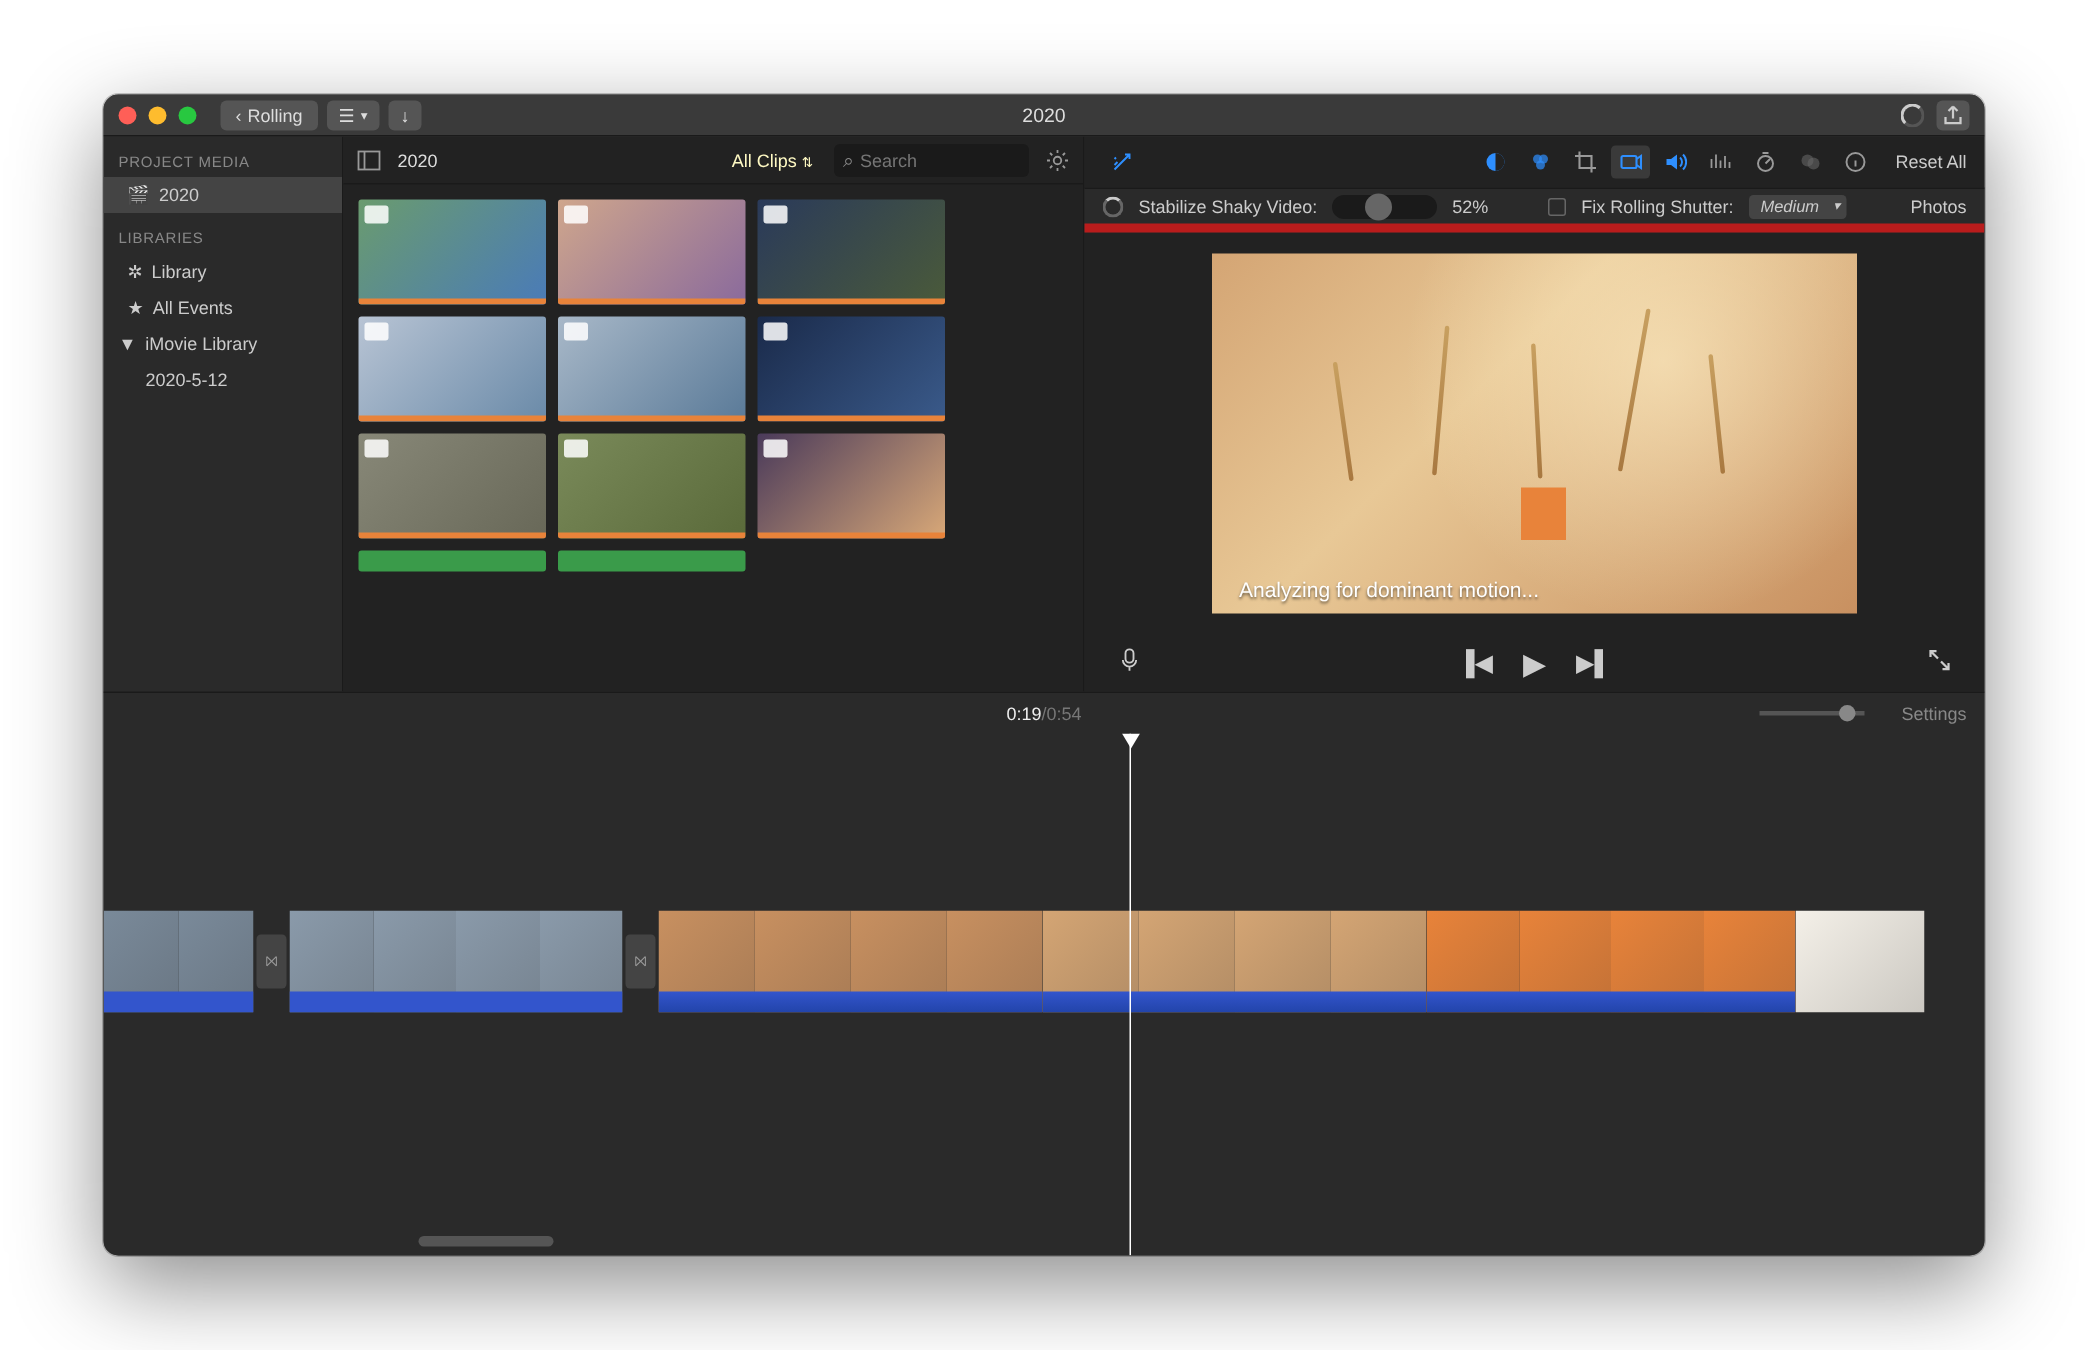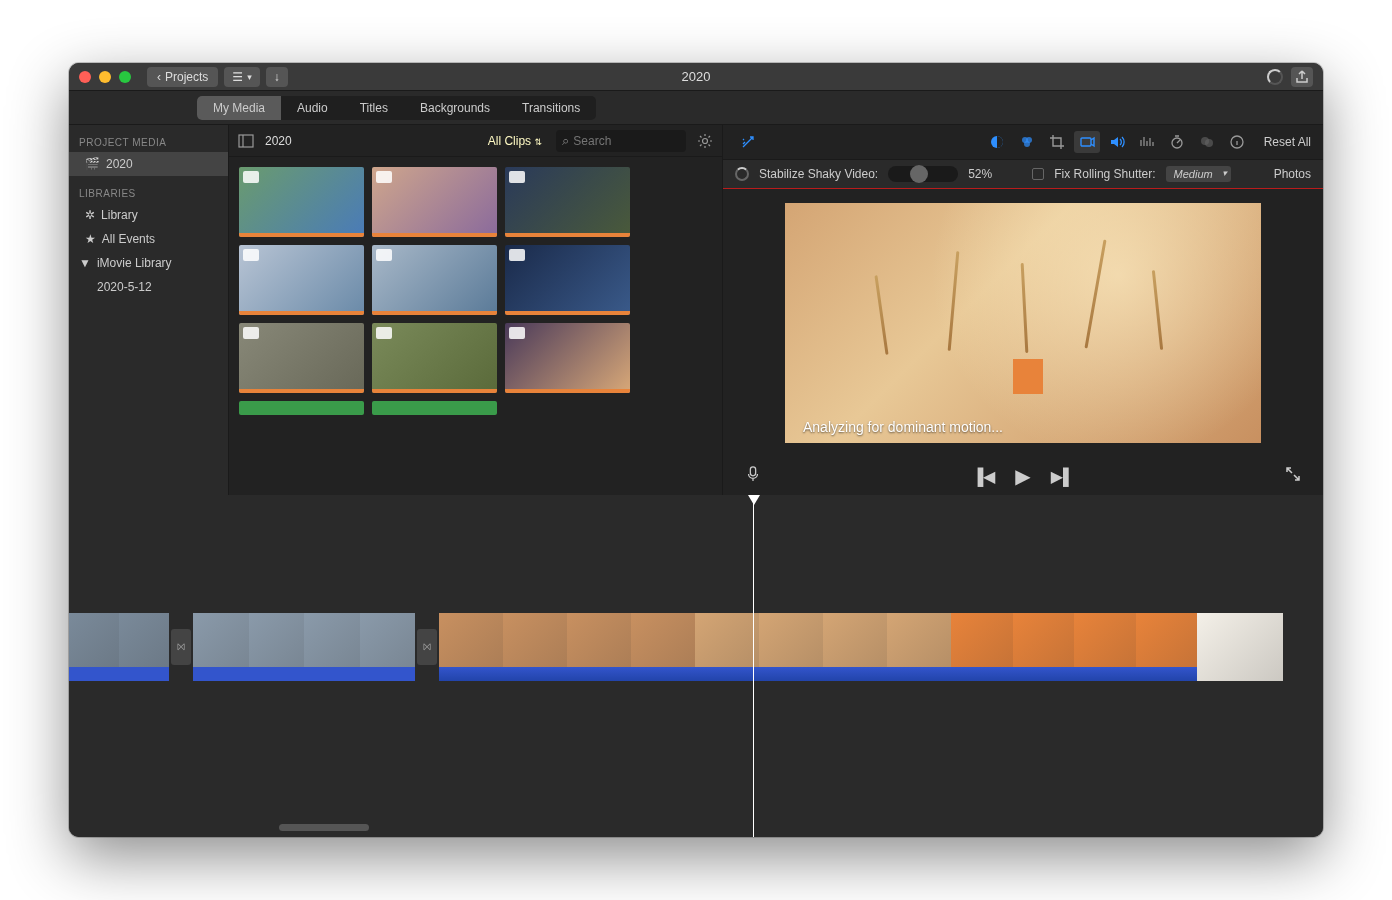--- a/index.html
+++ b/index.html
@@ -37,30 +37,30 @@
 .thumb .bar { position:absolute; bottom:0; left:0; right:0; height:4px; background:#e8833a; }
 .thumb .cam { position:absolute; top:4px; left:4px; width:16px; height:12px; background:rgba(255,255,255,.85); border-radius:2px; }
 .thumb.green { background:#3a9b4a; height:14px; }
 .viewer { width:600px; background:#222; display:flex; flex-direction:column; }
 .viewer-tools { height:34px; display:flex; align-items:center; padding:0 12px; gap:4px; }
 .vt-spacer { flex:1; }
 .vt-icon { width:26px; height:22px; display:flex; align-items:center; justify-content:center; color:#888; cursor:pointer; border-radius:3px; }
 .vt-icon.active { color:#2e8fff; background:#3a3a3a; }
 .vt-icon.blue { color:#2e8fff; }
 .reset-all { color:#ccc; font-size:12px; margin-left:10px; cursor:pointer; }
-.adjust-bar { height:30px; background:#2a2a2a; display:flex; align-items:center; padding:0 12px; font-size:12px; gap:10px; border-top:1px solid #1a1a1a; border-bottom:1px solid #b91c1c; }
+.adjust-bar { height:30px; background:#2a2a2a; display:flex; align-items:center; padding:0 12px; font-size:12px; gap:10px; border-top:1px solid #1a1a1a; border-bottom:6px solid #b91c1c; }
 .spinner { width:14px; height:14px; border:2px solid #666; border-top-color:#ccc; border-radius:50%; }
 .switch { width:70px; height:16px; background:#1a1a1a; border-radius:8px; position:relative; }
 .switch .knob { position:absolute; width:18px; height:18px; background:#666; border-radius:50%; top:-1px; left:22px; }
 .checkbox { width:12px; height:12px; border:1px solid #666; border-radius:2px; }
 .select { background:#444; border-radius:3px; padding:2px 18px 2px 8px; font-size:11px; position:relative;font-style:italic; }
 .select::after { content:"▾"; position:absolute; right:4px; top:2px; font-size:9px; }
 .reset-btn { margin-left:auto; font-size:12px; color:#ccc; cursor:pointer; }
 .preview { flex:1; display:flex; align-items:center; justify-content:center; position:relative; padding:10px 0; }
-.preview-img { width:476px; height:240px; background:linear-gradient(135deg,#d4a574 0%,#e8c896 40%,#c89060 100%); position:relative; overflow:hidden; }
+.preview-img { width:430px; height:240px; background:linear-gradient(135deg,#d4a574 0%,#e8c896 40%,#c89060 100%); position:relative; overflow:hidden; }
 .preview-img::before { content:""; position:absolute; inset:0; background:radial-gradient(circle at 70% 30%,rgba(255,240,200,.6),transparent 50%); }
 .wheat { position:absolute; width:3px; height:80px; background:linear-gradient(#c8a060,#a87840); border-radius:2px; }
 .orange-block { position:absolute; width:30px; height:35px; background:#e8833a; left:48%; top:65%; }
 .status-text { position:absolute; bottom:8px; left:18px; color:#fff; font-size:14px; font-weight:500; text-shadow:0 1px 2px rgba(0,0,0,.6); }
 .playback { height:38px; display:flex; align-items:center; justify-content:center; gap:20px; position:relative; padding:0 20px; }
 .pb-icon { color:#ccc; cursor:pointer; font-size:16px; }
 .pb-left { position:absolute; left:22px; }
 .pb-right { position:absolute; right:22px; }
 .timeline-header { height:28px; background:#2a2a2a; display:flex; align-items:center; justify-content:center; font-size:12px; position:relative; border-top:1px solid #1a1a1a; }
 .time-current { color:#eee; }
@@ -88,50 +88,41 @@
 
   <div class="titlebar">
     <div class="traffic">
       <div class="dot r"></div>
       <div class="dot y"></div>
       <div class="dot g"></div>
     </div>
     <div class="tb-btns">
       <div class="tb-btn">
         <span>‹</span>
-        <span>Projects</span>
+        <span>Rolling</span>
       </div>
       <div class="tb-btn icon-only">
         <span>☰</span>
           <span style="font-size:9px">▾</span>
       </div>
       <div class="tb-btn icon-only">
         <span>↓</span>
       </div>
     </div>
     <div class="title">2020</div>
     <div class="tb-right">
       <div style="width:16px;height:16px;border:2px solid #ccc;border-radius:50%;border-right-color:#555;border-bottom-color:#555;"></div>
       <div class="tb-icon">
         <svg viewBox="0 0 16 16" fill="none" stroke="#ccc" stroke-width="1.5">
             <path d="M8 10V2m0 0L5 5m3-3l3 3M3 9v4h10V9"></path>
           </svg>
       </div>
     </div>
   </div>
 
-  <div class="tabs-row">
-    <div class="tabs" id="tabs">
-        <div class="tab active">My Media</div>
-        <div class="tab">Audio</div>
-        <div class="tab">Titles</div>
-        <div class="tab">Backgrounds</div>
-        <div class="tab">Transitions</div>
-      </div>
-  </div>
 
   <div class="content">
 
     <div class="sidebar">
       <div class="sb-head">PROJECT MEDIA</div>
       <div class="sb-item active">
         <span>🎬</span>
         <span>2020</span>
       </div>
       <div class="sb-head" style="margin-top:8px">LIBRARIES</div>
@@ -321,20 +312,27 @@
         <div class="pb-icon">▶▌</div>
         <div class="pb-icon pb-right">
           <svg viewBox="0 0 16 16" fill="none" stroke="#ccc" stroke-width="1.5">
               <path d="M2 6V2h4M14 10v4h-4M2 2l5 5M14 14l-5-5"></path>
             </svg>
         </div>
       </div>
     </div>
   </div>
 
+  <div class="timeline-header">
+    <span class="time-current">0:19</span>
+    <span class="time-total"> / </span>
+    <span class="time-total">0:54</span>
+    <div class="zoom-slider"></div>
+    <div class="settings-link">Settings</div>
+  </div>
 
   <div class="timeline">
     <div class="playhead"></div>
     <div class="track" id="track">
         <div class="clip" style="width: 100px;">
           <div class="frames">
             <div class="frame" style="background: linear-gradient(135deg, rgb(122, 138, 154), rgba(122, 138, 154, 0.8));"></div>
             <div class="frame" style="background: linear-gradient(135deg, rgb(122, 138, 154), rgba(122, 138, 154, 0.8));"></div>
           </div>
           <div class="audio"></div>

